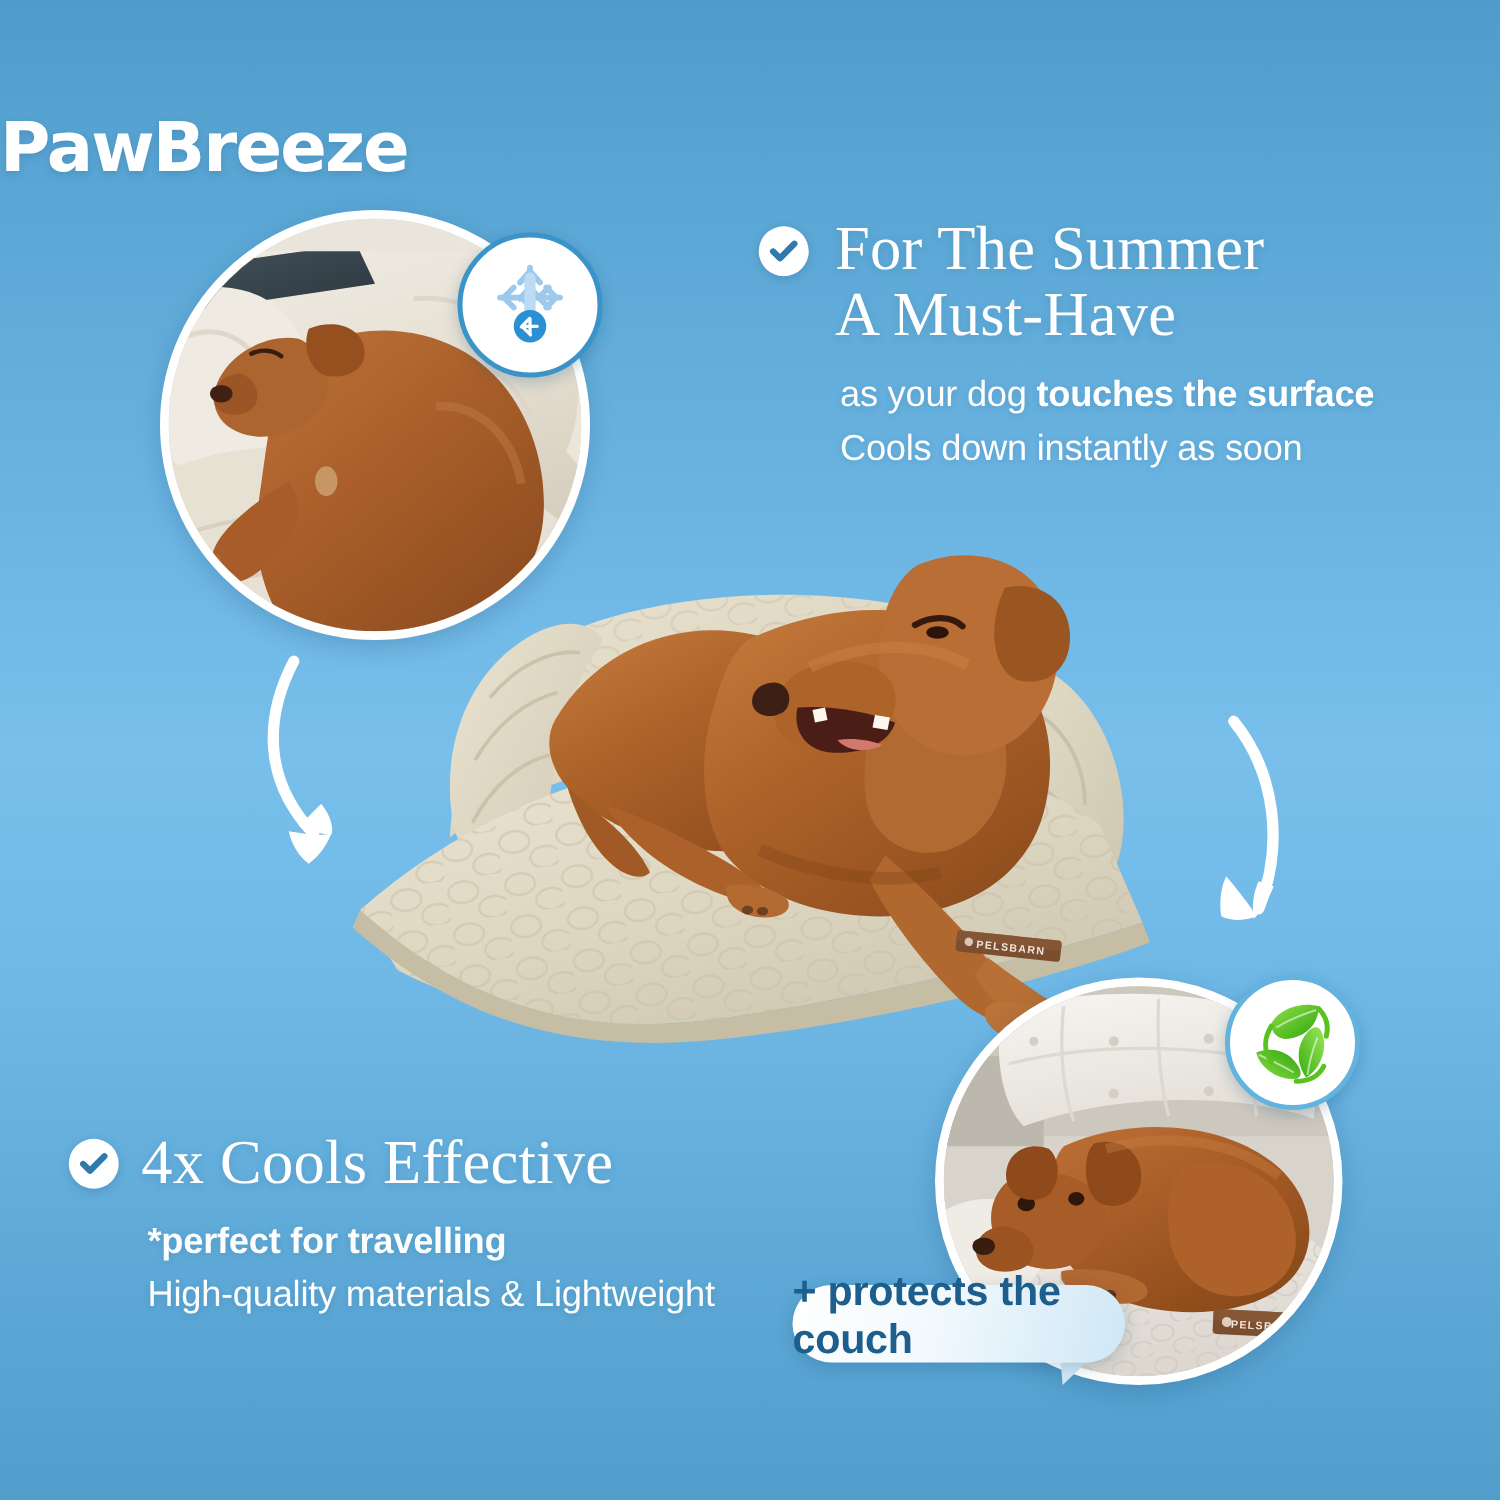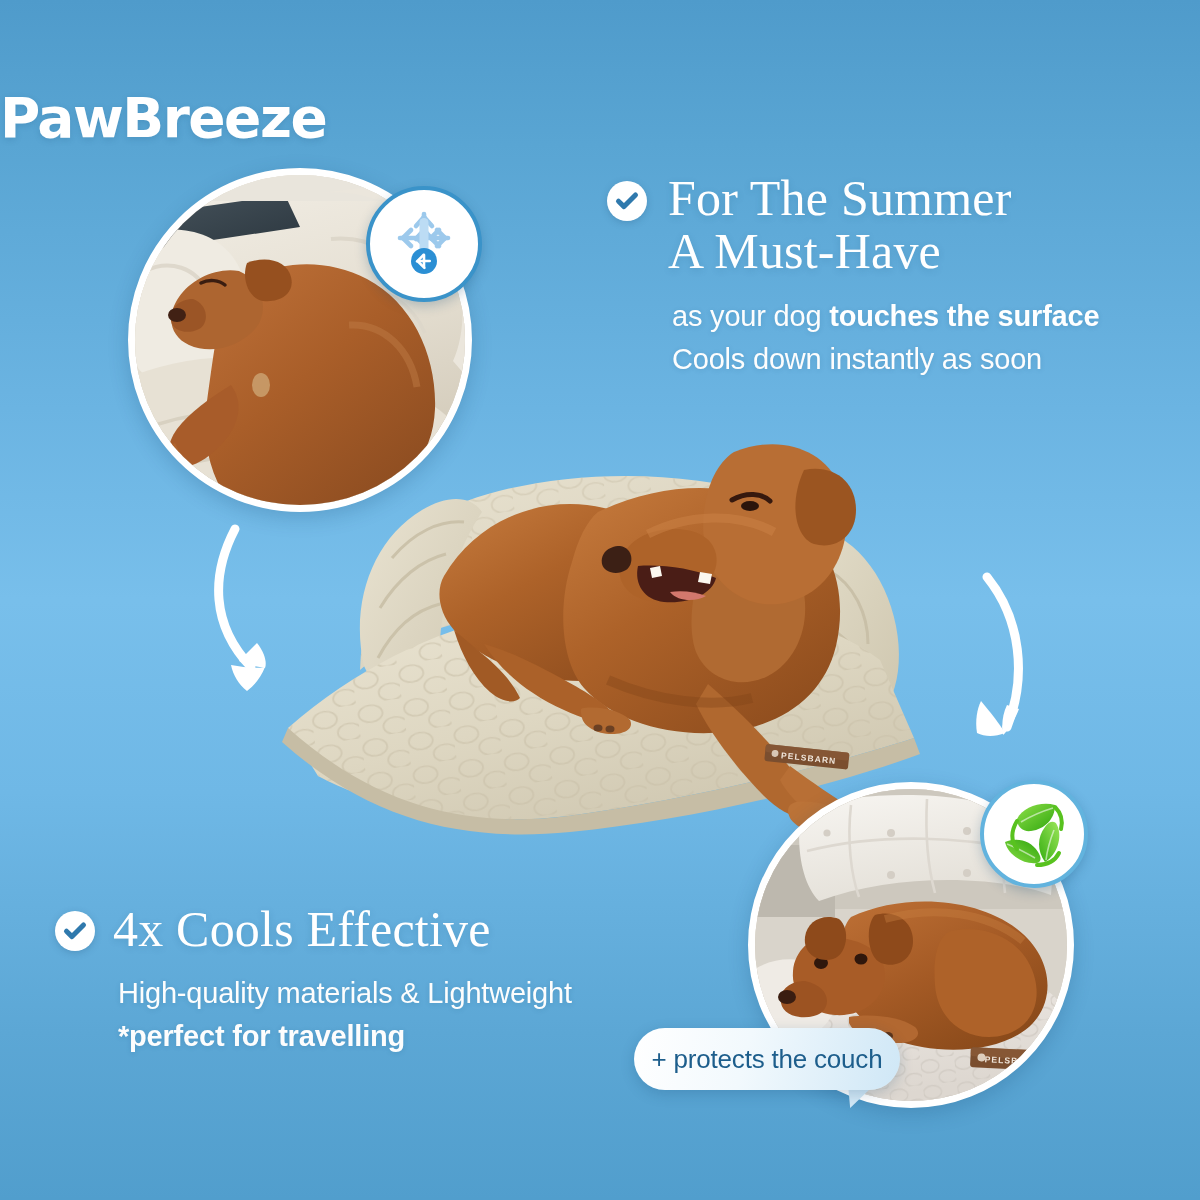--- a/index.html
+++ b/index.html
@@ -95,27 +95,27 @@
   .badge-cool { border: 4px solid #3a93c9; }
   .badge-eco  { border: 4px solid #62b3de; }
 
   
   .arrow { position: absolute; pointer-events: none; }
 
   
   .pill {
     position: absolute;
     display: flex;
-    align-items: center;
+    align-items: flex-end;
     justify-content: center;
     background: linear-gradient(105deg, #ffffff 0%, #f2f9fd 42%, #cfe7f6 100%);
     border-radius: 44px;
     color: #1d5e8c;
-    font-weight: normal;
-    font-size: 26px;
+    font-weight: bold;
+    font-size: 33px;
     letter-spacing: -.2px;
     box-shadow: 0 4px 14px rgba(20,70,110,.22);
   }
   .pill-tail {
     position: absolute;
     width: 52px; height: 46px;
     background: linear-gradient(120deg,#d6eaf7 0%, #cbe4f4 100%);
     border-bottom-right-radius: 40px;
     clip-path: polygon(0 0, 100% 0, 8% 100%);
   }
@@ -525,22 +525,22 @@
     <svg width="26" height="26" viewBox="0 0 26 26">
       <path d="M4.5 13.2 L10 18.6 L21.5 7" stroke="#2f79ad" stroke-width="5" fill="none" stroke-linecap="round" stroke-linejoin="round"></path>
     </svg>
   </div>
 
   <div class="headline" style="left:113px; top:903px; width:600px;">
     <div>4x Cools Effective</div>
   </div>
 
   <div class="sub" style="left:118px; top:972px; width:640px;">
+    <div style="font-weight:bold;">*perfect for travelling</div>
     <div>High-quality materials &amp; Lightweight</div>
-    <div style="font-weight:bold;">*perfect for travelling</div>
   </div>
 
   <div class="pill-tail" style="left:846px; top:1062px;"></div>
   <div class="pill" style="left:634px; top:1028px; width:266px; height:62px;">
     <span>+ protects the couch</span>
   </div>
 
 </div>
 
 </body></html>

